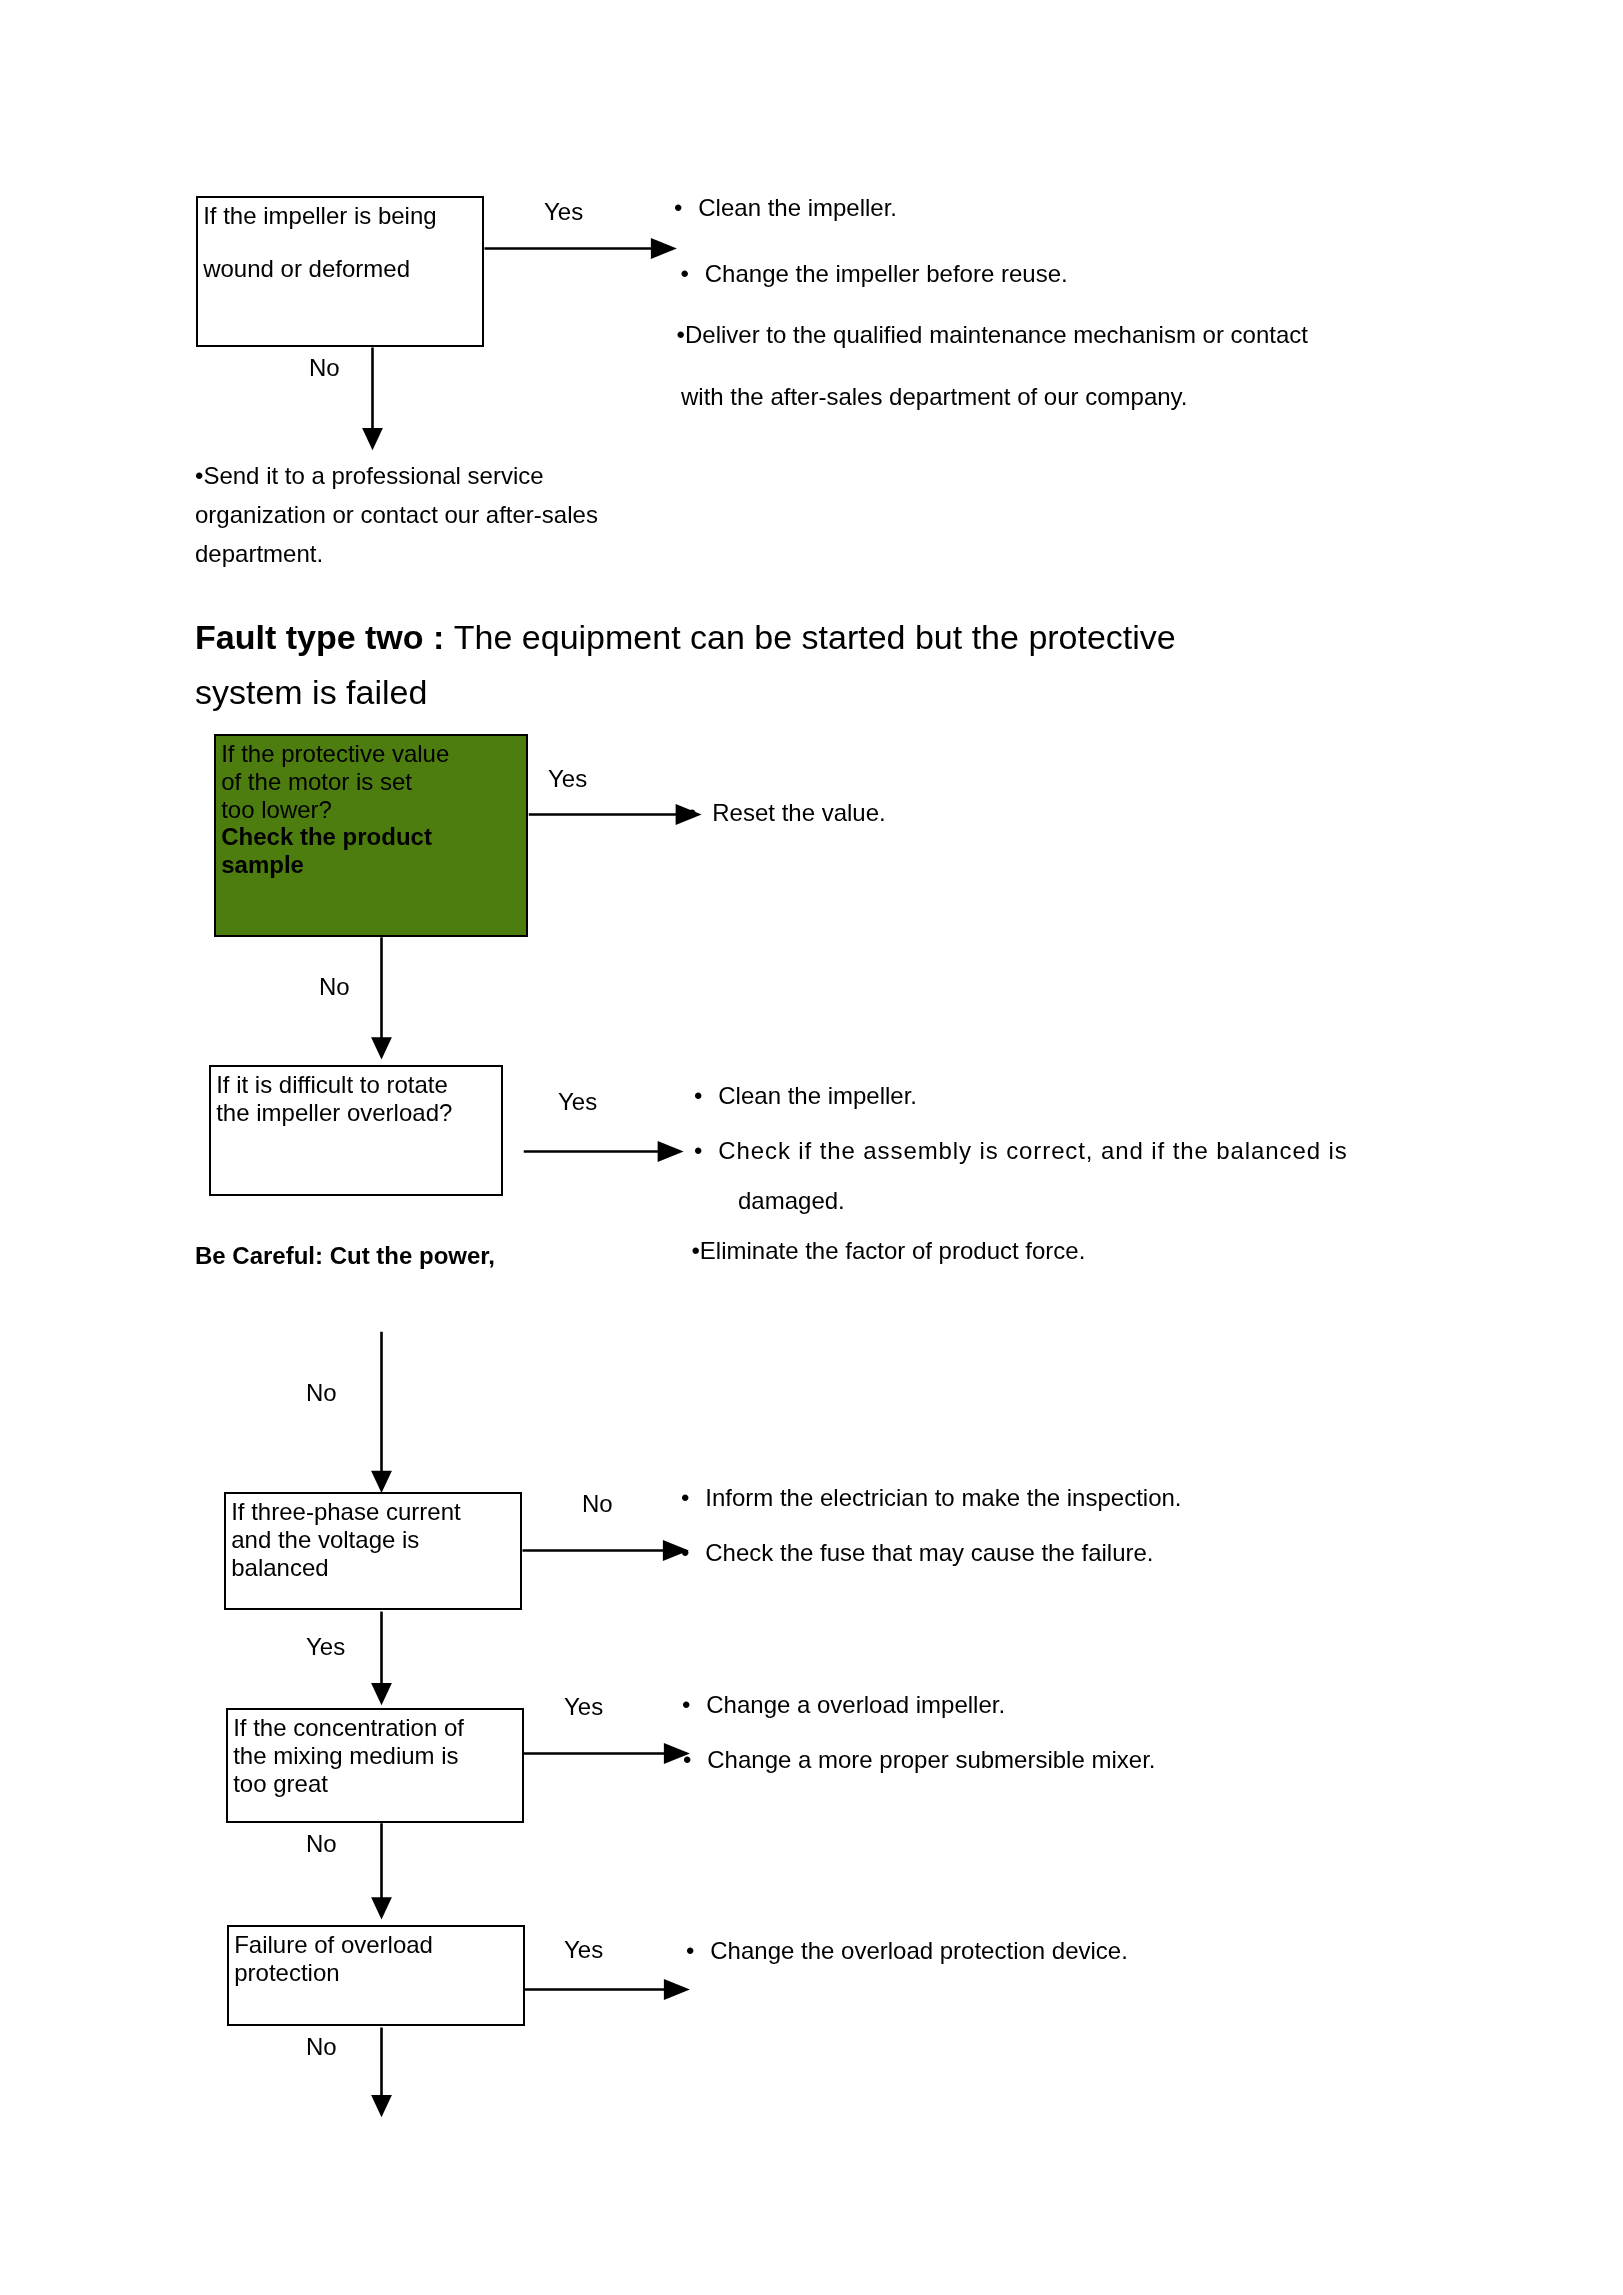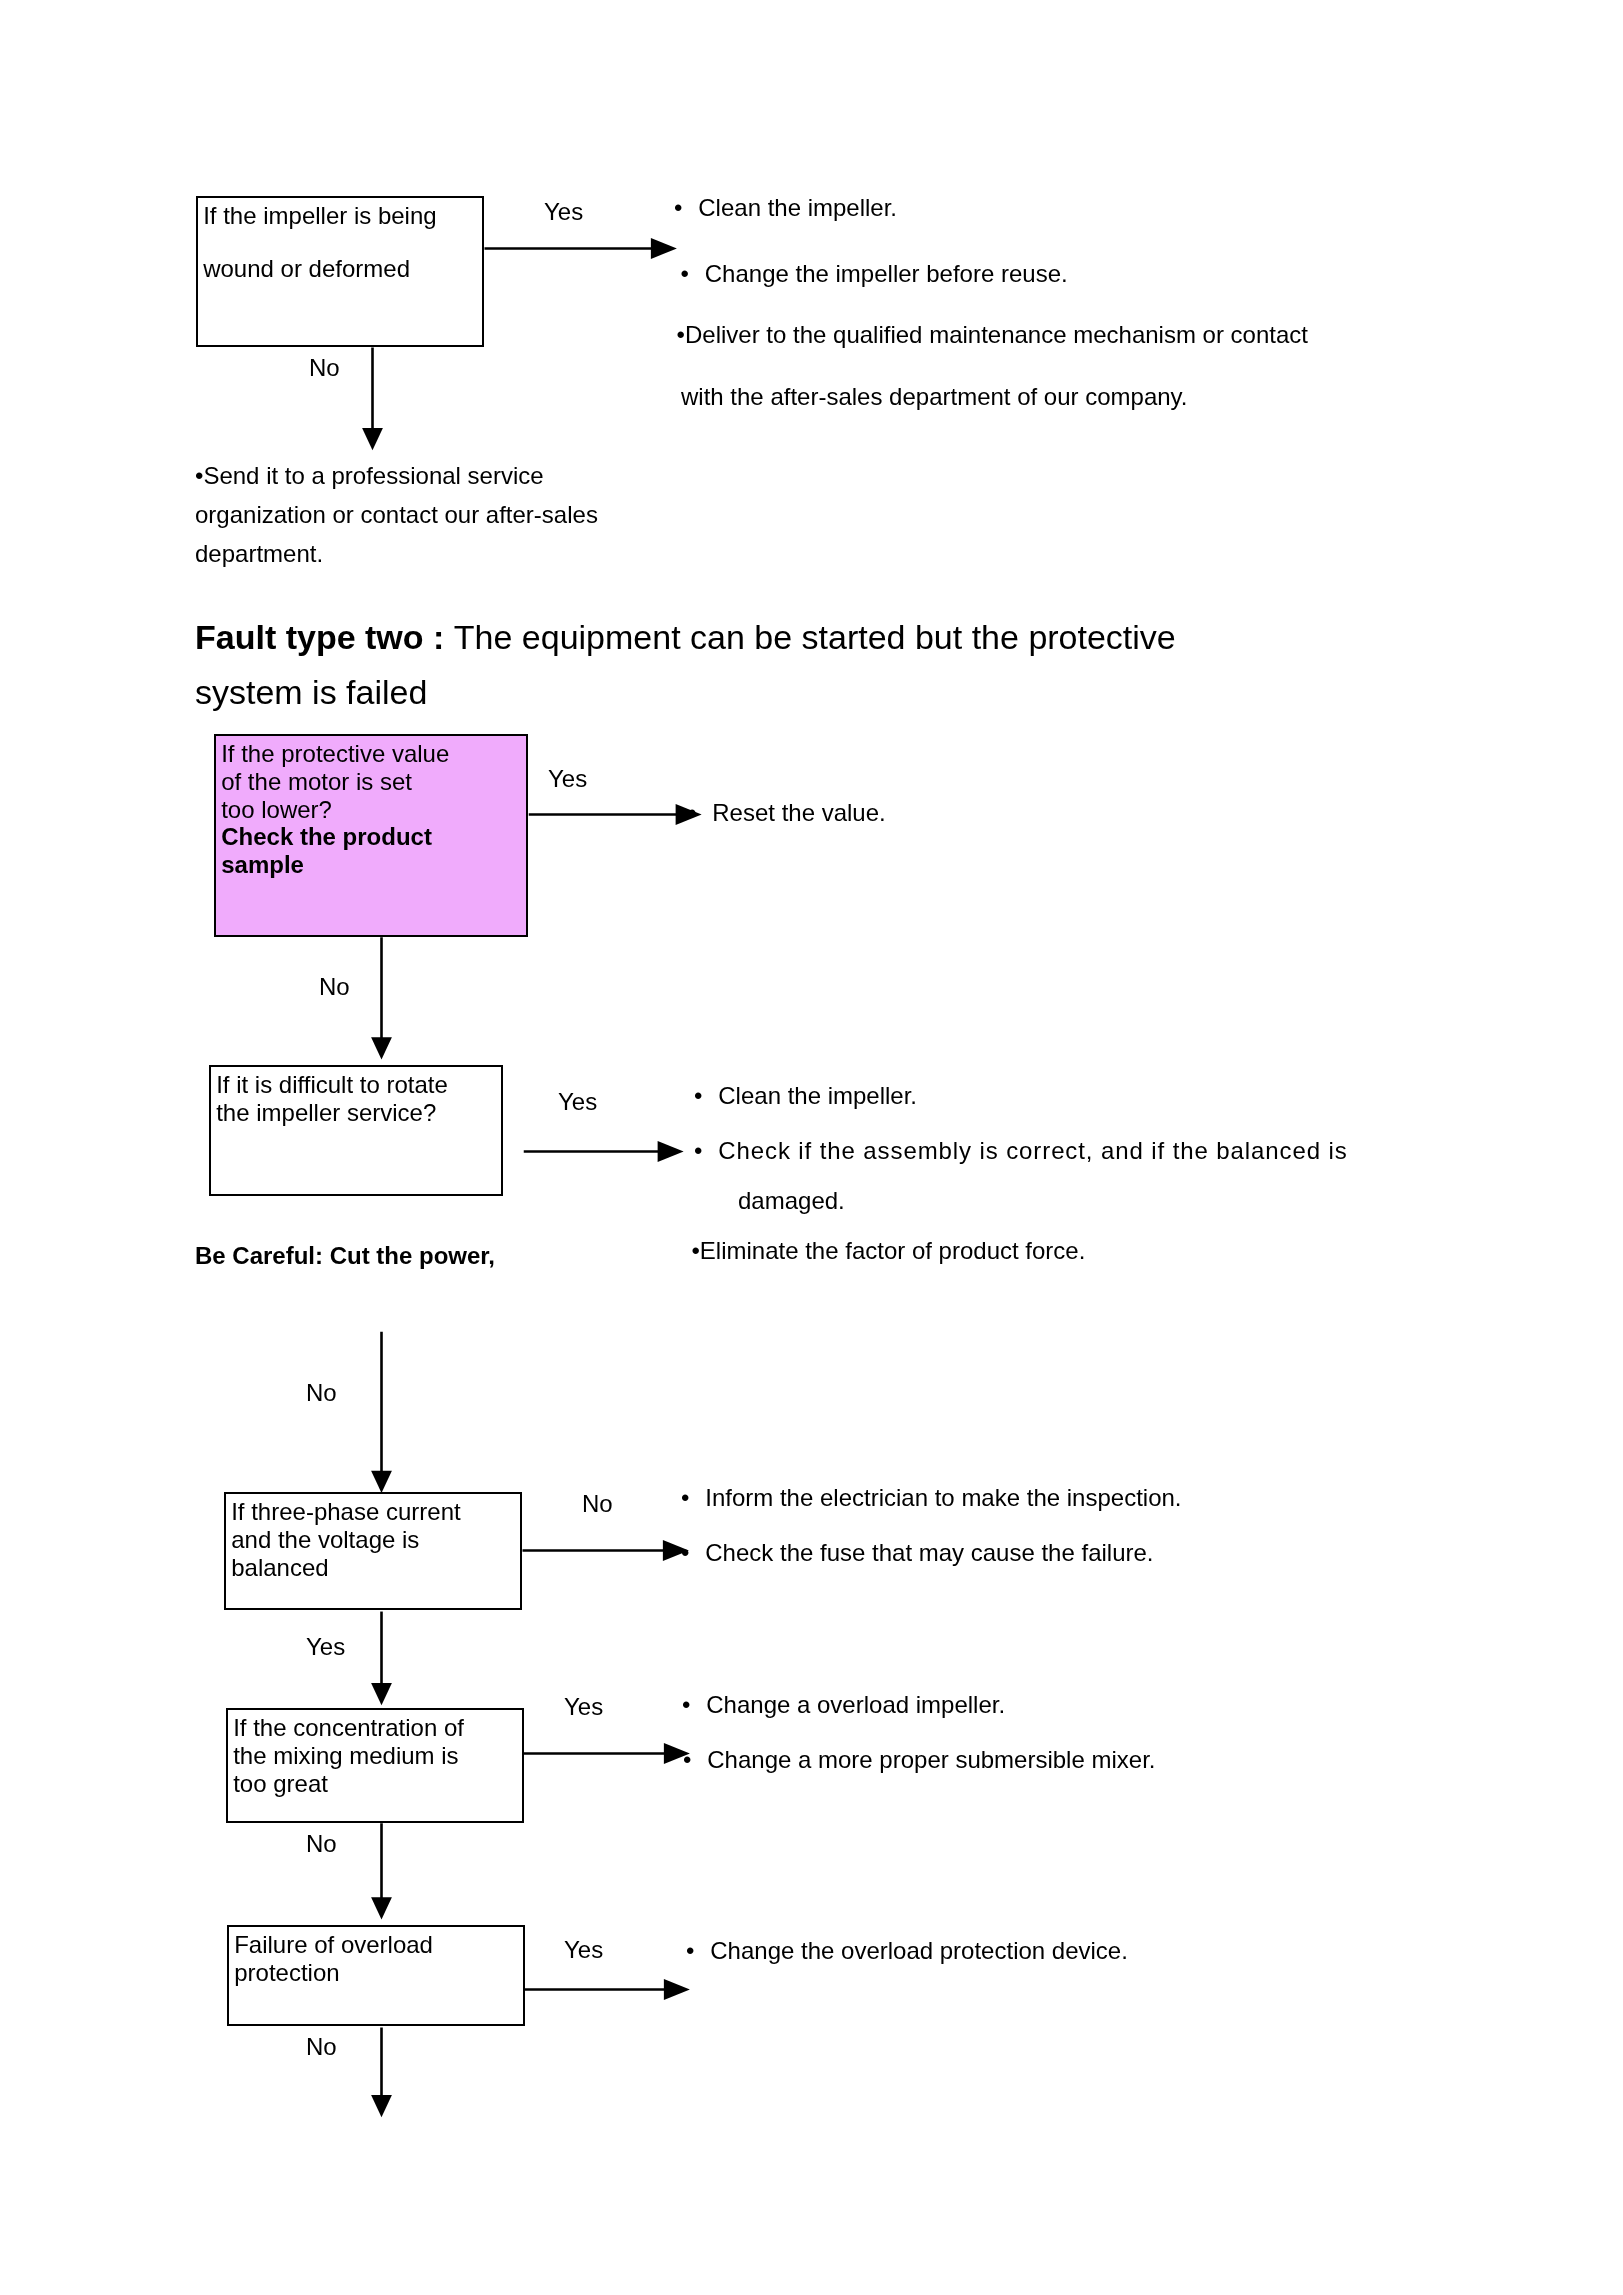--- a/index.html
+++ b/index.html
@@ -18,21 +18,21 @@
   .boxtxt{
     font-size:24px;
     line-height:1.16;
     color:#000;
   }
   .flowbox{
     box-sizing:border-box;
     border:2px solid #000;
     background:#ffffff;
   }
-  .flowbox.shaded{background:#f0abfc;}
+  .flowbox.shaded{background:#4d7c0f;}
   .flowbox .inner{
     padding:3.9px 5.2px 0 5.2px;
   }
   .just{text-align:justify;text-align-last:left;}
   .bold{font-weight:bold;}
   .label{
     font-size:24px;
     line-height:1;
   }
   .bullet-line{
@@ -130,21 +130,21 @@
 
   <svg class="abs" style="left:362px;top:937px;" width="39" height="124" viewBox="0 0 60 190">
     <line class="line" x1="30" y1="0" x2="30" y2="156"></line>
     <polygon class="arrowfill" points="14,154 46,154 30,188"></polygon>
   </svg>
   <div class="abs label" style="left:319px;top:975px;">No</div>
 
   <div class="abs flowbox" style="left:209px;top:1065px;width:294px;height:131px;">
     <div class="inner">
       <div class="boxtxt just" style="width:100%;">If it is difficult to rotate</div>
-      <div class="boxtxt">the impeller service?</div>
+      <div class="boxtxt">the impeller overload?</div>
     </div>
   </div>
 
   <svg class="abs" style="left:523px;top:1132px;" width="164" height="39" viewBox="0 0 250 60">
     <line class="line" x1="0" y1="30" x2="208" y2="30"></line>
     <polygon class="arrowfill" points="206,14 246,30 206,46"></polygon>
   </svg>
   <div class="abs label" style="left:558px;top:1090px;">Yes</div>
 
   <div class="abs" style="left:694px;top:1083px;width:772px;">

